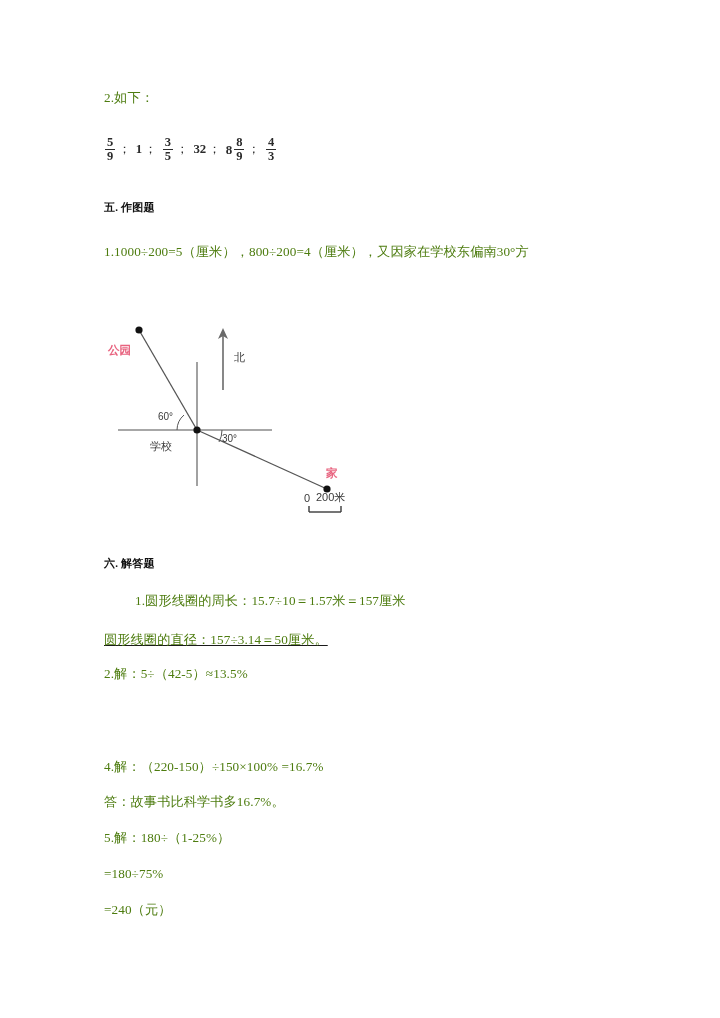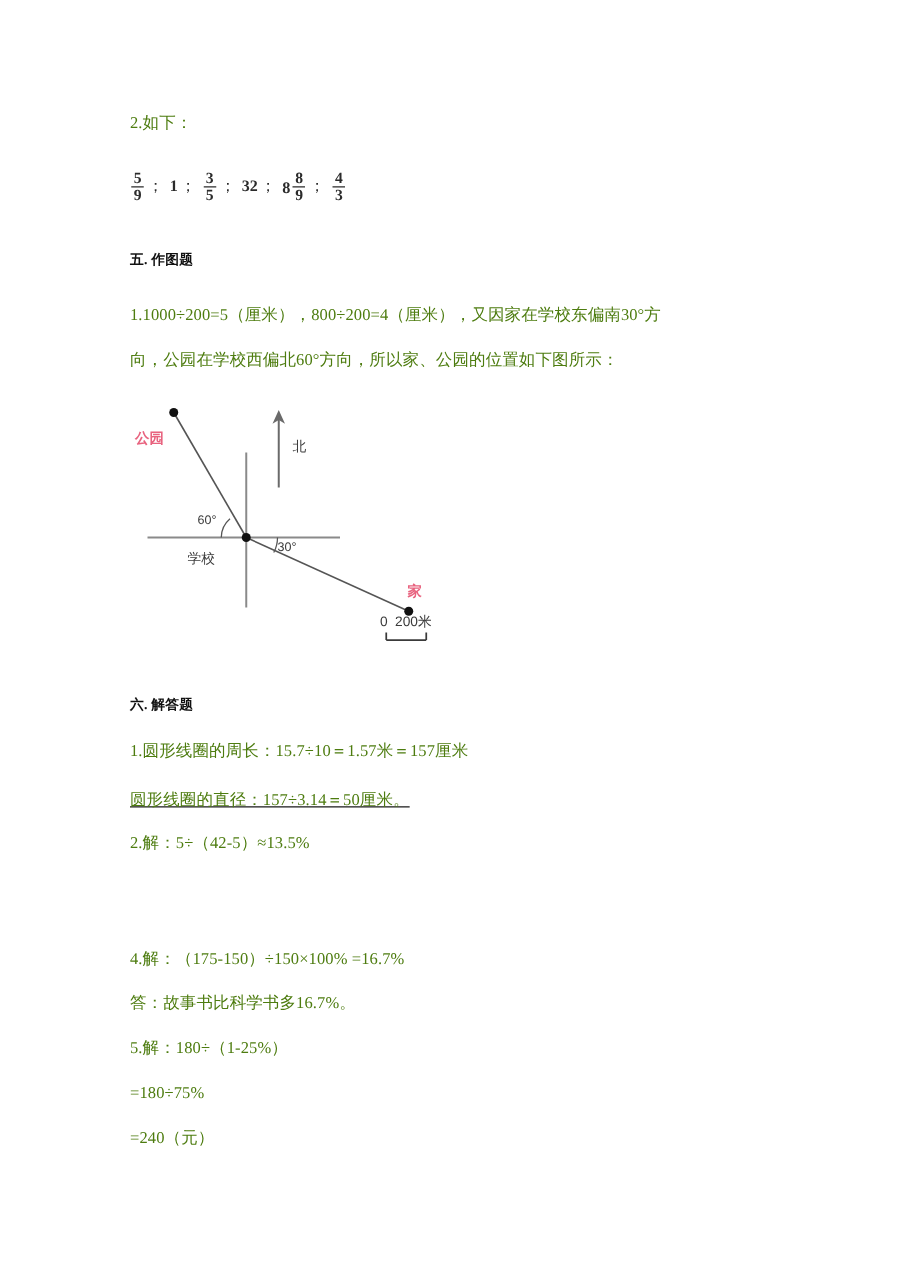--- a/index.html
+++ b/index.html
@@ -161,23 +161,20 @@
 
     </div>
   </div>
 
   <div class="content" style="top:200px;">
     <div class="section-head">五. 作图题</div>
   </div>
   <div class="content" style="top:242px;">
     <div class="line">1.1000÷200=5（厘米），800÷200=4（厘米），又因家在学校东偏南30°方</div>
   </div>
-  <div class="content" style="top:278px;">
-    <div class="line">向，公园在学校西偏北60°方向，所以家、公园的位置如下图所示：</div>
-  </div>
 
   <div class="diagram">
     <svg width="300" height="212" viewBox="0 0 300 212">
 
       <line x1="14" y1="114" x2="168" y2="114" stroke="#8a8a8a" stroke-width="1.6"></line>
 
       <line x1="93" y1="46" x2="93" y2="170" stroke="#8a8a8a" stroke-width="1.6"></line>
 
       <line x1="93" y1="114" x2="35" y2="14" stroke="#555555" stroke-width="1.3"></line>
 
@@ -209,31 +206,31 @@
     <div id="lbl-a60" class="dlabel ang">60°</div>
     <div id="lbl-a30" class="dlabel ang">30°</div>
     <div id="lbl-zero" class="dlabel dark">0</div>
     <div id="lbl-scale" class="dlabel dark">200米</div>
   </div>
 
   <div class="content" style="top:556px;">
     <div class="section-head">六. 解答题</div>
   </div>
 
-  <div class="content" style="top:591px;">
+  <div class="content" style="top:591px;margin-left:31px;">
     <div class="line">1.圆形线圈的周长：15.7÷10＝1.57米＝157厘米</div>
   </div>
   <div class="content" style="top:630px;text-decoration:underline;">
     <div class="line">圆形线圈的直径：157÷3.14＝50厘米。</div>
   </div>
   <div class="content" style="top:664px;">
     <div class="line">2.解：5÷（42-5）≈13.5%</div>
   </div>
   <div class="content" style="top:757px;">
-    <div class="line">4.解：（175-150）÷150×100% =16.7%</div>
+    <div class="line">4.解：（220-150）÷150×100% =16.7%</div>
   </div>
   <div class="content" style="top:792px;">
     <div class="line">答：故事书比科学书多16.7%。</div>
   </div>
   <div class="content" style="top:828px;">
     <div class="line">5.解：180÷（1-25%）</div>
   </div>
   <div class="content" style="top:864px;">
     <div class="line">=180÷75%</div>
   </div>

